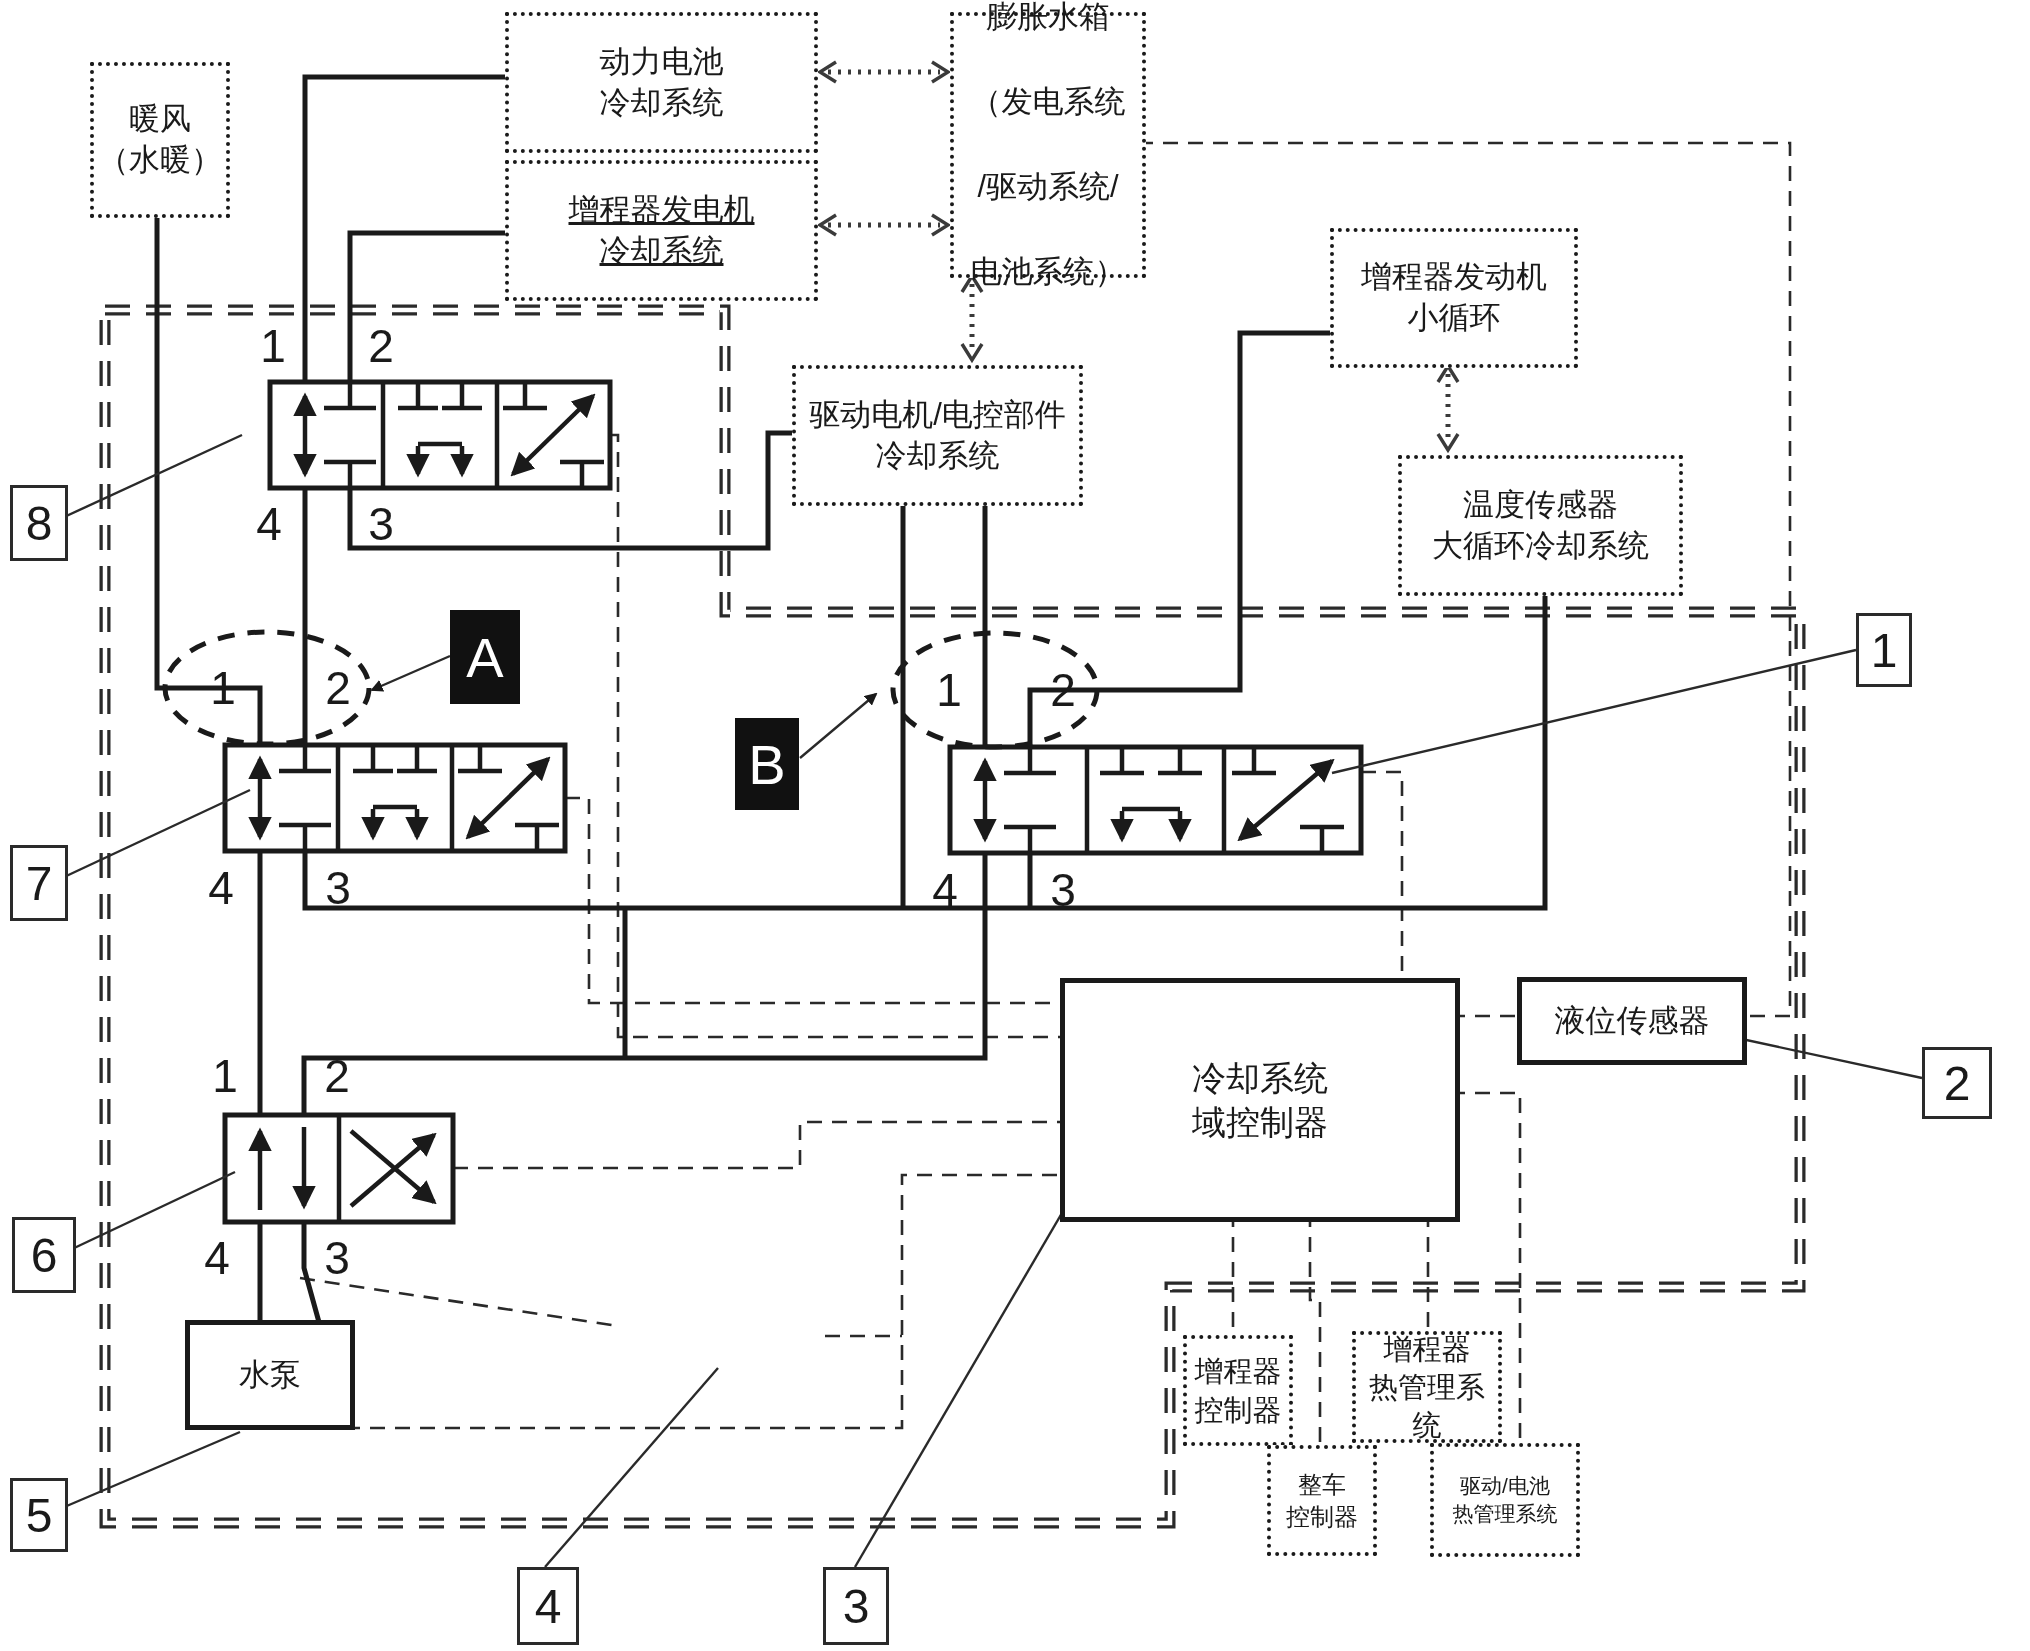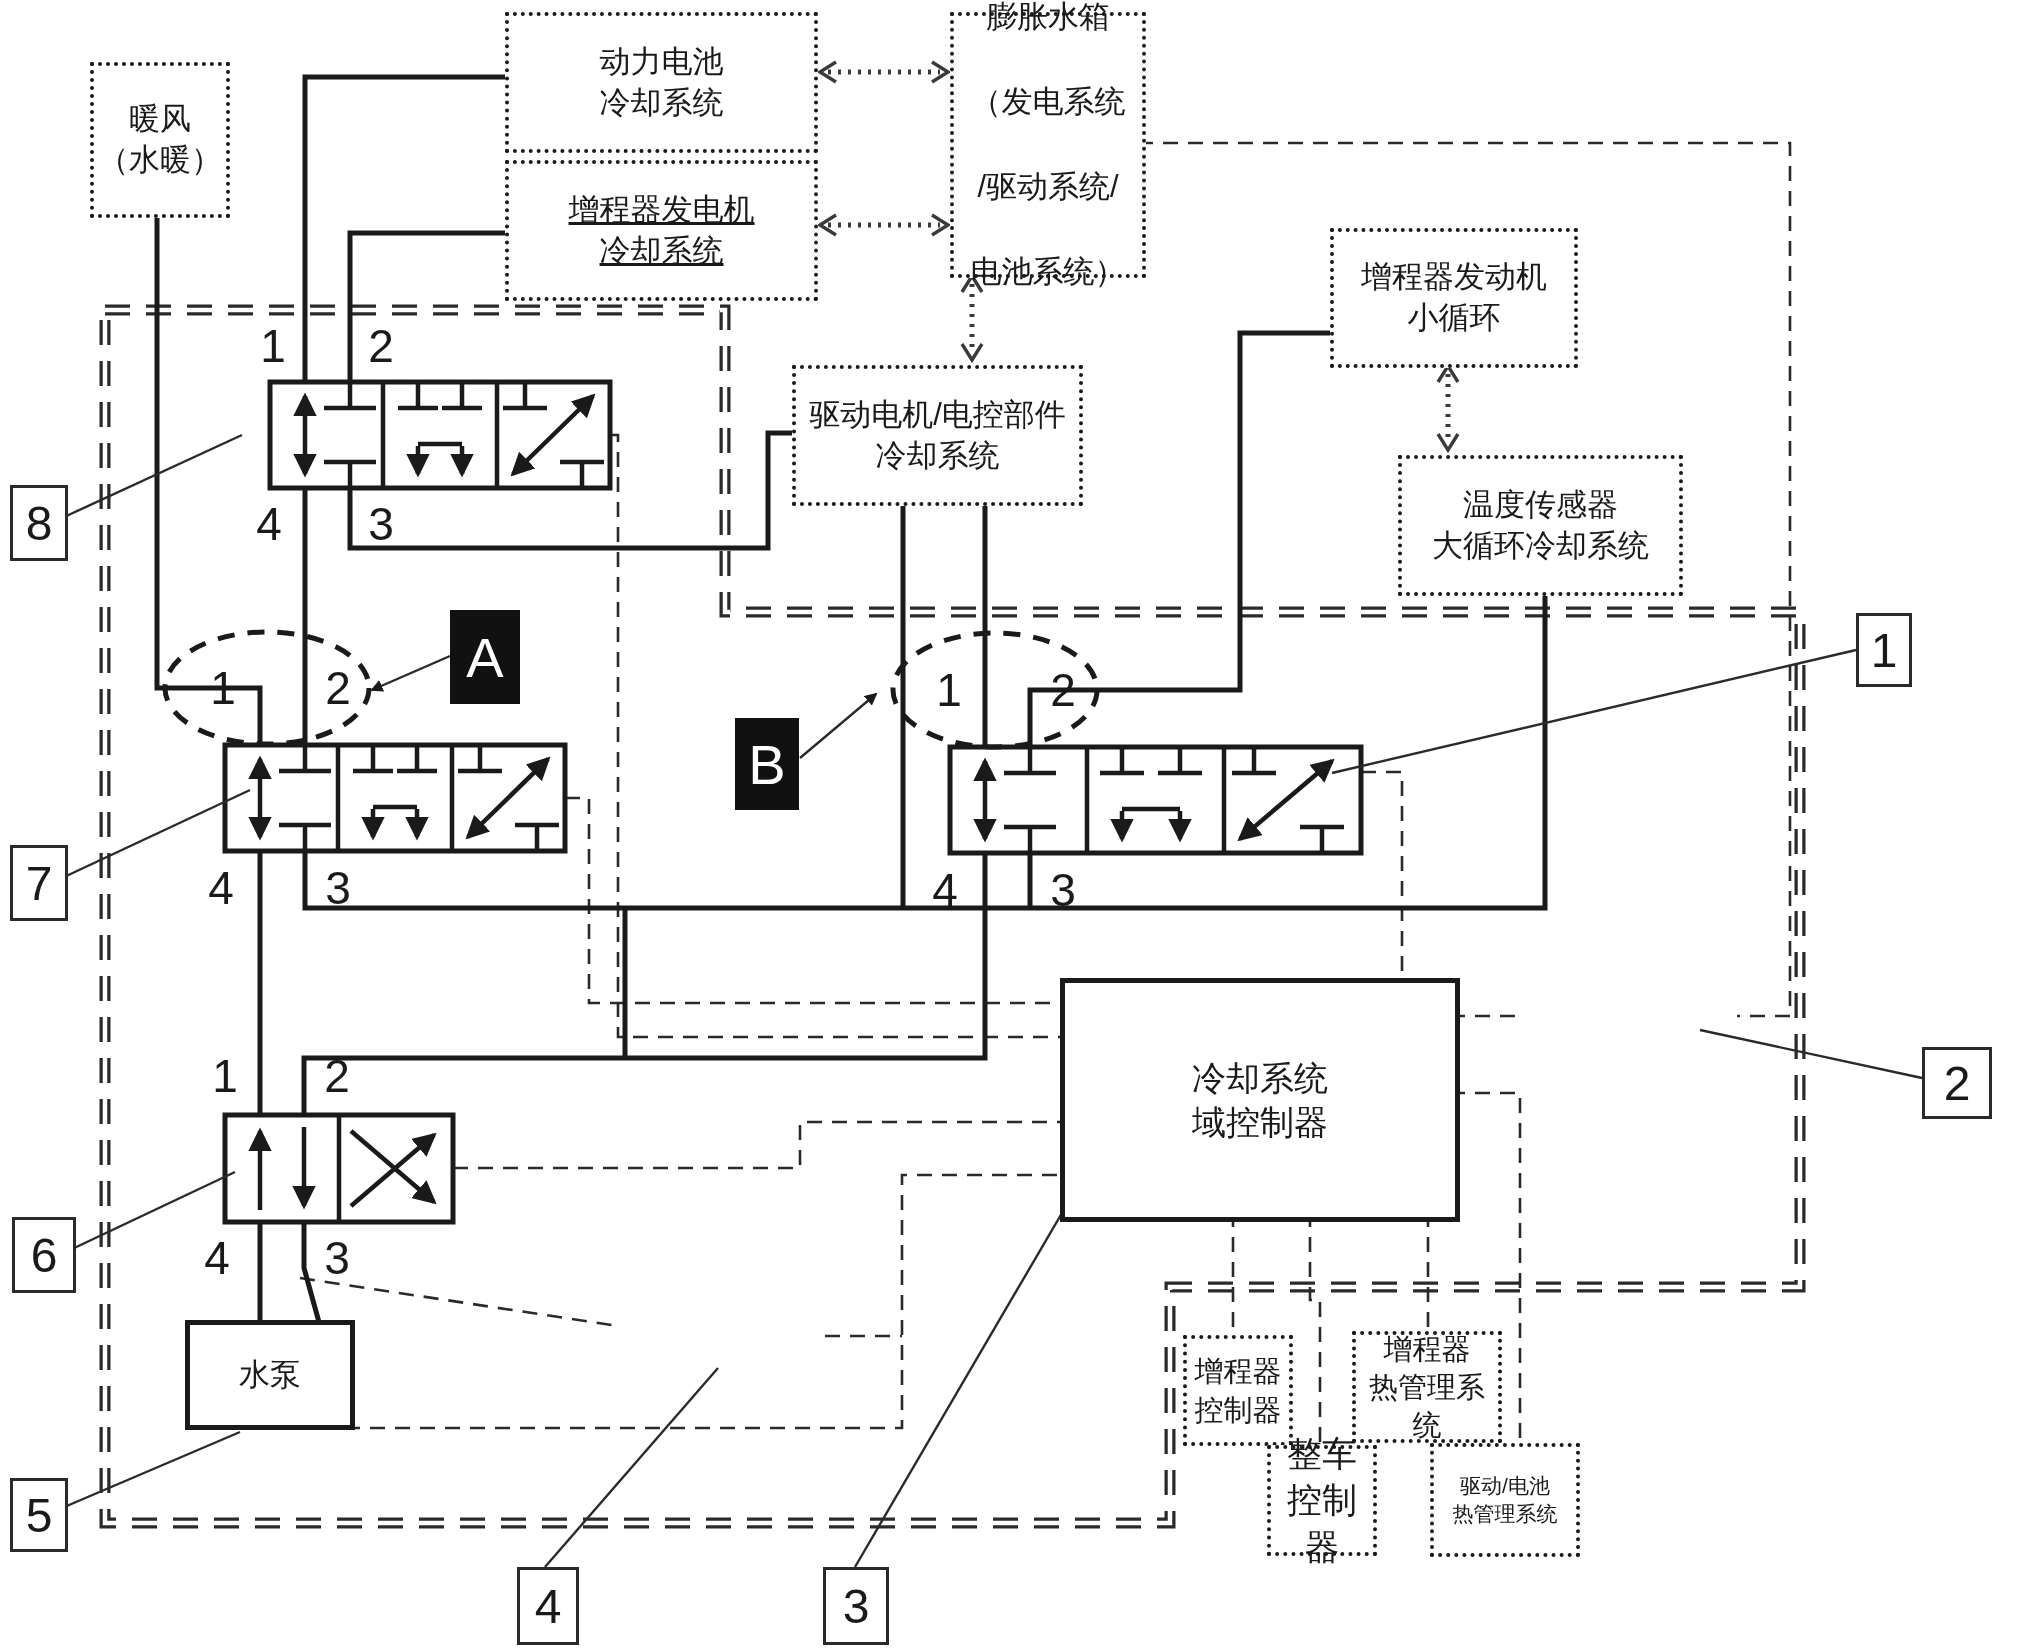--- a/index.html
+++ b/index.html
@@ -191,37 +191,40 @@
   <div class="dbox" style="left:1398px;top:455px;width:277px;height:133px;">
     <div>温度传感器</div>
     <div>大循环冷却系统</div>
   </div>
 
   <div class="sbox" style="left:1060px;top:978px;width:390px;height:234px;font-size:34px;">
     <div>冷却系统</div>
     <div>域控制器</div>
   </div>
 
+  <div class="sbox" style="left:1517px;top:977px;width:220px;height:78px;">
+    <div>液位传感器</div>
+  </div>
 
 
   <div class="sbox" style="left:185px;top:1320px;width:160px;height:100px;">
     <div>水泵</div>
   </div>
 
   <div class="dbox" style="left:1183px;top:1335px;width:102px;height:103px;font-size:29px;">
     <div>增程器</div>
     <div>控制器</div>
   </div>
 
   <div class="dbox" style="left:1352px;top:1331px;width:142px;height:104px;font-size:29px;">
     <div>增程器</div>
     <div>热管理系统</div>
   </div>
 
-  <div class="dbox" style="left:1267px;top:1445px;width:102px;height:103px;font-size:35px;">
+  <div class="dbox" style="left:1267px;top:1445px;width:102px;height:103px;font-size:24px;">
     <div>整车</div>
     <div>控制器</div>
   </div>
 
   <div class="dbox" style="left:1430px;top:1443px;width:142px;height:106px;font-size:21px;">
     <div>驱动/电池</div>
     <div>热管理系统</div>
   </div>
 
   <div class="nlabel" style="left:1856px;top:613px;width:50px;height:68px;">1</div>

